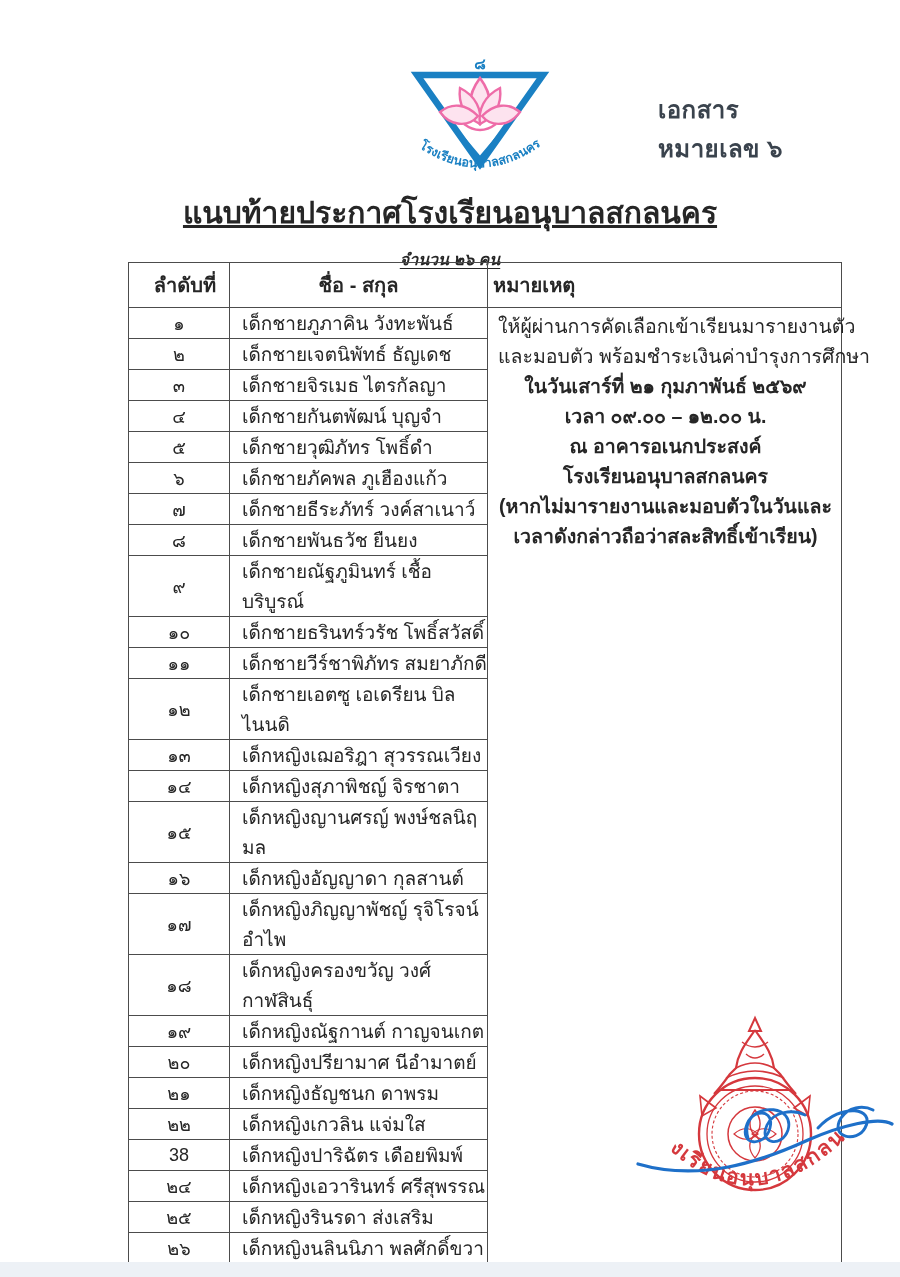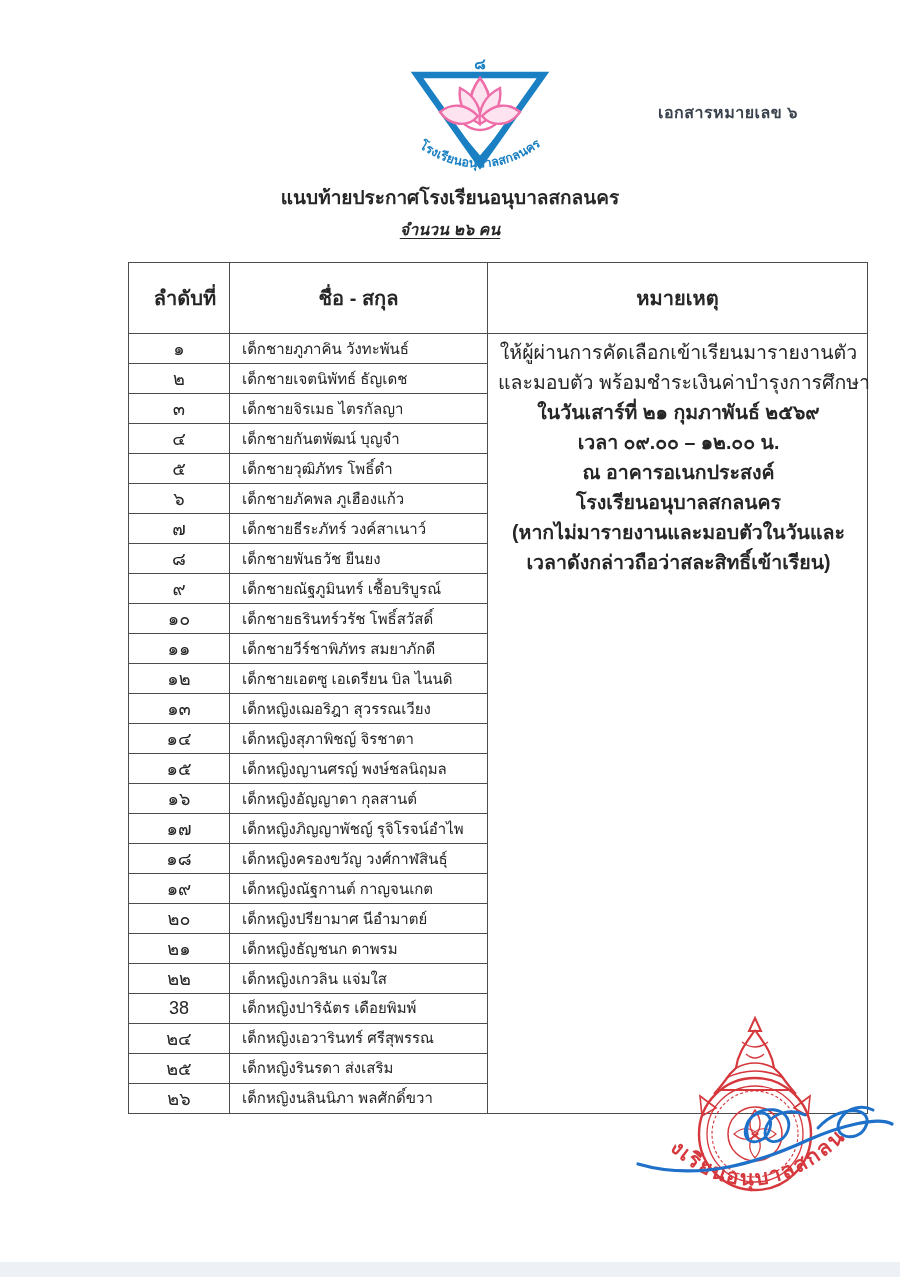--- a/index.html
+++ b/index.html
@@ -1,38 +1,38 @@
 <!DOCTYPE html>
 <html><head>
 <meta charset="utf-8">
 <style>
   html,body { margin:0; padding:0; background:#ffffff; }
   .page {
     position:relative; width:900px; height:1277px; background:#ffffff;
     font-family:"Liberation Sans", sans-serif; color:#262626; overflow:hidden;
   }
   .doc-number {
-    position:absolute; top:100px; left:658px; width:180px;
-    font-size:16px; font-weight:700; color:#3a434d; letter-spacing:0.5px;
+    position:absolute; top:90px; left:658px; width:180px;
+    font-size:24px; font-weight:700; color:#3a434d; letter-spacing:0.5px;
   }
   .logo { position:absolute; left:402px; top:52px; width:156px; height:136px; }
   .title-block { position:absolute; top:181px; left:0; width:900px; text-align:center; }
-  .title-line { font-size:19px; font-weight:700; color:#262626; line-height:31px; margin:1px; }
+  .title-line { font-size:30px; font-weight:700; color:#262626; line-height:31px; margin:16px;text-decoration:underline; }
   .count-line {
     display:inline-block; margin-top:3px; font-size:16px; font-weight:700; font-style:italic;
     text-decoration:underline; text-underline-offset:3px; color:#262626;
   }
   table.doc-table {
     position:absolute; left:128px; top:262px; width:688px;
     border-collapse:collapse; table-layout:fixed;
   }
   .doc-table th, .doc-table td { border:1.5px solid #4c4c4c; padding:0; }
   .doc-table th { height:34px; font-size:20px; font-weight:700; text-align:center;padding-left:12px; }
   .col-no   { width:88px;  text-align:center; font-size:18px; height:28.6px; }
-  .col-name { width:257px; text-align:left; padding-left:12px !important; font-size:15px; }
+  .col-name { width:257px; text-align:left; padding-left:12px !important; font-size:19px; }
   .col-remarks {
     width:343px; vertical-align:top; text-align:center;
     padding:3px 8px 0 10px !important;
   }
   .remark-line { font-size:19.5px; line-height:30px; font-weight:400; white-space:nowrap; }
   .remark-line.bold { font-weight:700; }
   .stamp-wrap { position:absolute; left:630px; top:1012px; width:270px; height:210px; }
   .bottom-band { position:absolute; left:0; bottom:0; width:900px; height:15px; background:#edf1f6; }
 </style>
 </head>
@@ -70,21 +70,21 @@
   <div class="title-block">
     <div class="title-line">แนบท้ายประกาศโรงเรียนอนุบาลสกลนคร</div>
     <div class="count-line">จำนวน ๒๖ คน</div>
   </div>
 
   <table class="doc-table">
     <thead>
       <tr>
         <th class="col-no">ลำดับที่</th>
         <th class="col-name" style="text-align:center; padding-left:0 !important;">ชื่อ - สกุล</th>
-        <th class="col-remarks" style="text-align:center; vertical-align:middle; padding:18px !important;">หมายเหตุ</th>
+        <th class="col-remarks" style="text-align:left; vertical-align:middle; padding:5px !important;">หมายเหตุ</th>
       </tr>
     </thead>
     <tbody>
         <tr>
           <td class="col-no">๑</td>
           <td class="col-name">เด็กชายภูภาคิน วังทะพันธ์</td>
           <td class="col-remarks" rowspan="26">
             <div class="remark-line">ให้ผู้ผ่านการคัดเลือกเข้าเรียนมารายงานตัว</div>
             <div class="remark-line">และมอบตัว พร้อมชำระเงินค่าบำรุงการศึกษา</div>
             <div class="remark-line bold">ในวันเสาร์ที่ ๒๑ กุมภาพันธ์ ๒๕๖๙</div>

